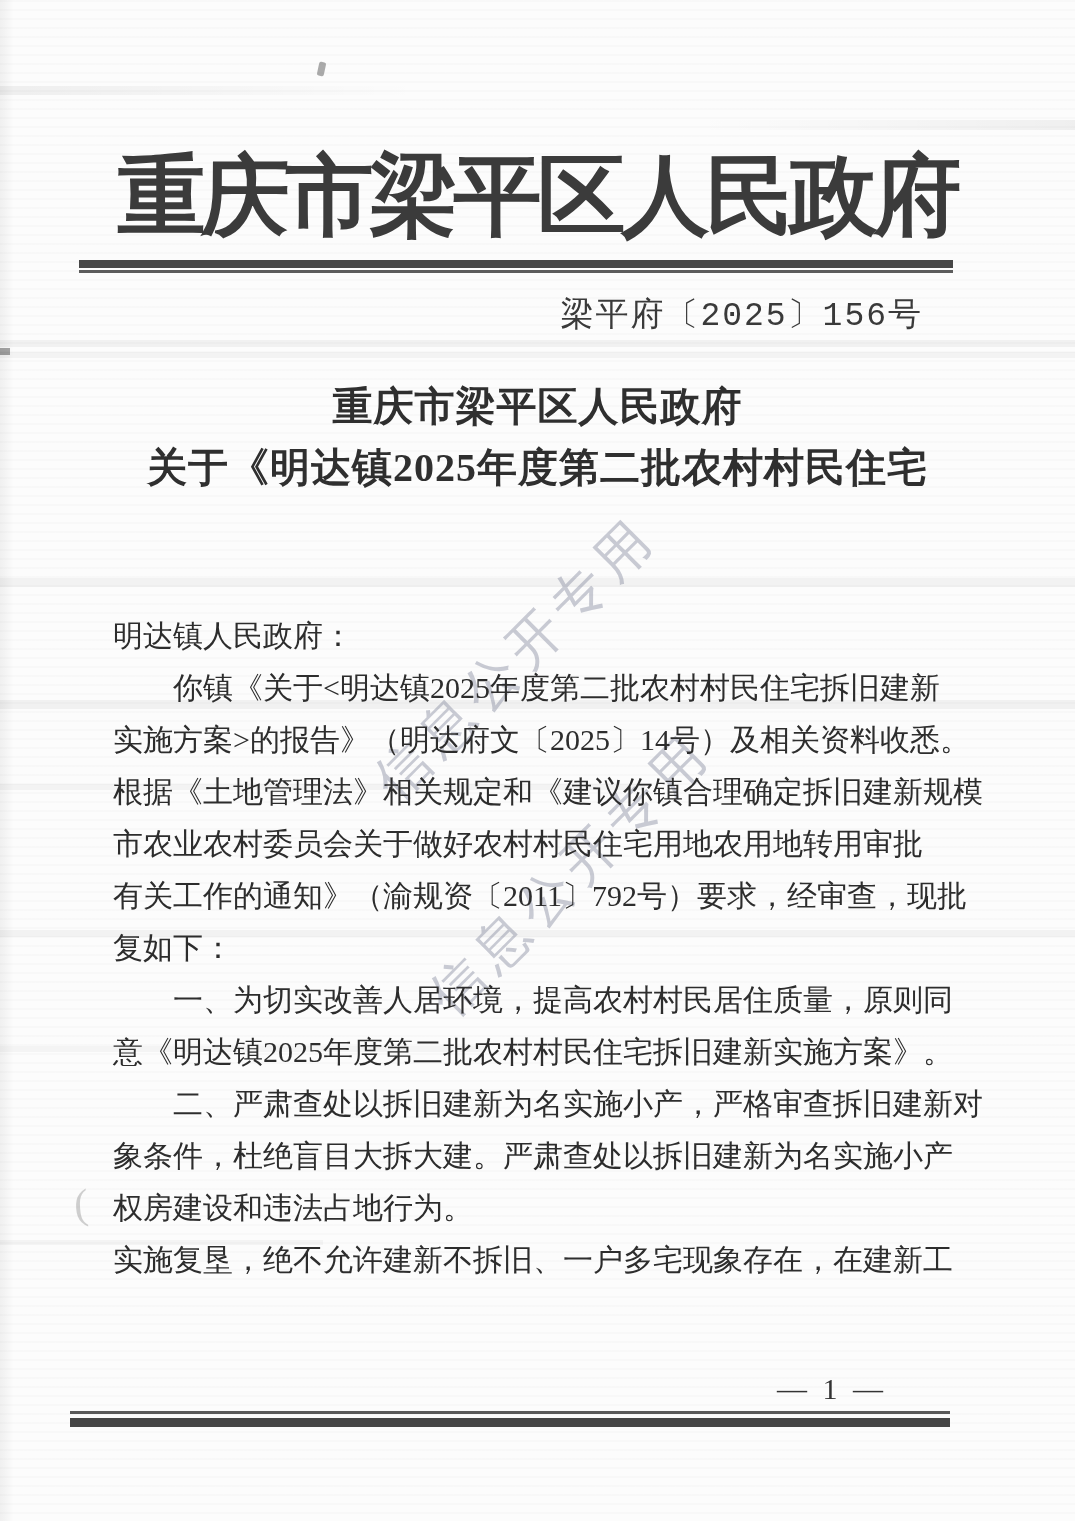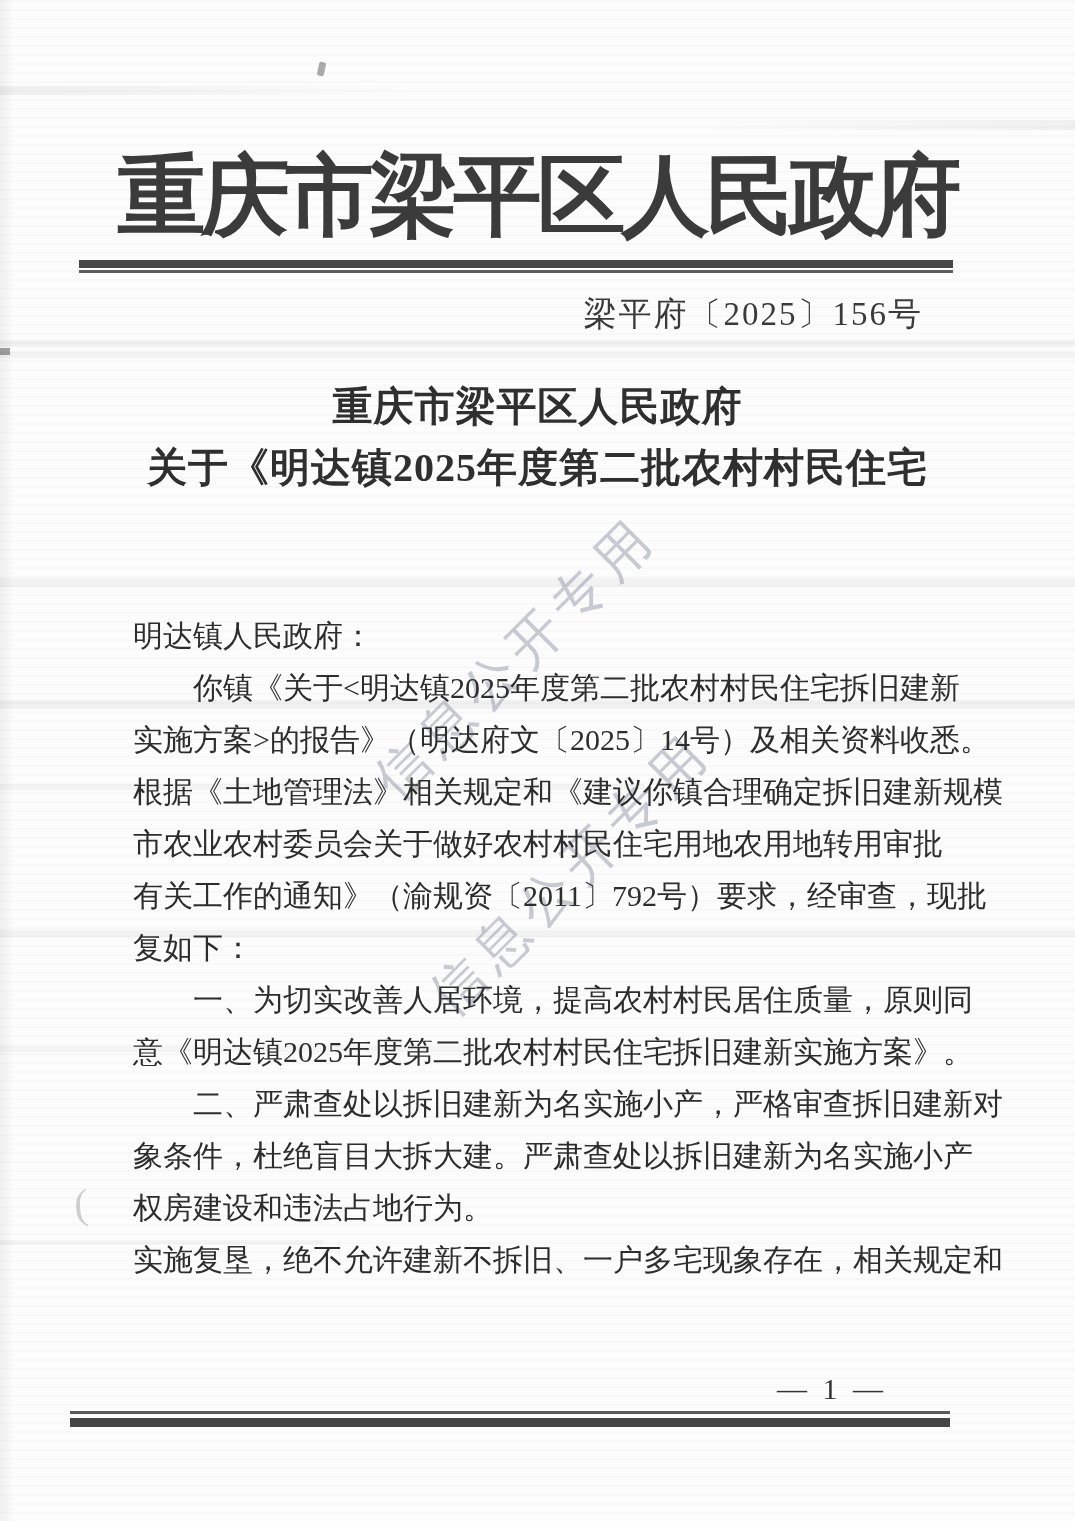--- a/index.html
+++ b/index.html
@@ -22,39 +22,39 @@
     font-size:88px; font-weight:700; color:#3b3b3b; letter-spacing:-4px;
     line-height:1.25; z-index:2; white-space:nowrap;
   }
   .rule-top {
     position:absolute; top:260px; left:79px; width:874px; height:13px;
     border-top:8px solid #474747; border-bottom:3px solid #5c5c5c;
     box-sizing:border-box; z-index:2;
   }
   .doc-number {
     position:absolute; top:292px; right:152px; font-size:33px; color:#3a3a3a;
-    letter-spacing:2px; z-index:2; white-space:nowrap;
+    letter-spacing:2px; z-index:2; white-space:nowrap;font-family:Liberation Mono, monospace;
   }
   .title {
     position:absolute; top:376px; left:0; width:100%; text-align:center;
     color:#2f2f2f; font-weight:700; z-index:2;
   }
   .title .t-line { font-size:40px; line-height:61px; letter-spacing:1px; white-space:nowrap; }
   .watermark {
     position:absolute; color:rgba(128,133,155,0.42); font-size:54px;
     letter-spacing:8px; white-space:nowrap; transform:rotate(-45deg);
     transform-origin:center; z-index:1; font-weight:400;
   }
   #wm-a { left:330px; top:622px; }
   #wm-b { left:385px; top:838px; }
   .body-text {
     position:absolute; left:113px; top:610px; width:848px;
     font-size:30px; line-height:52px; color:#2d2d2d; z-index:2;
   }
-  .bline { white-space:nowrap;margin-left:20px; }
+  .bline { white-space:nowrap; }
   .ind { padding-left:60px; }
   .page-number {
     position:absolute; top:1372px; right:188px; font-size:30px; color:#333;
     letter-spacing:4px; z-index:2; white-space:nowrap;
   }
   .rule-bottom {
     position:absolute; top:1411px; left:70px; width:880px; height:16px;
     border-top:3px solid #5a5a5a; border-bottom:9px solid #454545;
     box-sizing:border-box; z-index:2;
   }
@@ -121,20 +121,20 @@
     <div class="bline">实施方案&gt;的报告》（明达府文〔2025〕14号）及相关资料收悉。</div>
     <div class="bline">根据《土地管理法》相关规定和《建议你镇合理确定拆旧建新规模</div>
     <div class="bline">市农业农村委员会关于做好农村村民住宅用地农用地转用审批</div>
     <div class="bline">有关工作的通知》（渝规资〔2011〕792号）要求，经审查，现批</div>
     <div class="bline">复如下：</div>
     <div class="bline ind">一、为切实改善人居环境，提高农村村民居住质量，原则同</div>
     <div class="bline">意《明达镇2025年度第二批农村村民住宅拆旧建新实施方案》。</div>
     <div class="bline ind">二、严肃查处以拆旧建新为名实施小产，严格审查拆旧建新对</div>
     <div class="bline">象条件，杜绝盲目大拆大建。严肃查处以拆旧建新为名实施小产</div>
     <div class="bline">权房建设和违法占地行为。</div>
-    <div class="bline">实施复垦，绝不允许建新不拆旧、一户多宅现象存在，相关规定和</div>
+    <div class="bline">实施复垦，绝不允许建新不拆旧、一户多宅现象存在，在建新工</div>
   </div>
 
   <div class="page-number">— 1 —</div>
 
   <div class="rule-bottom"></div>
 
 </div>
 
 </body></html>

